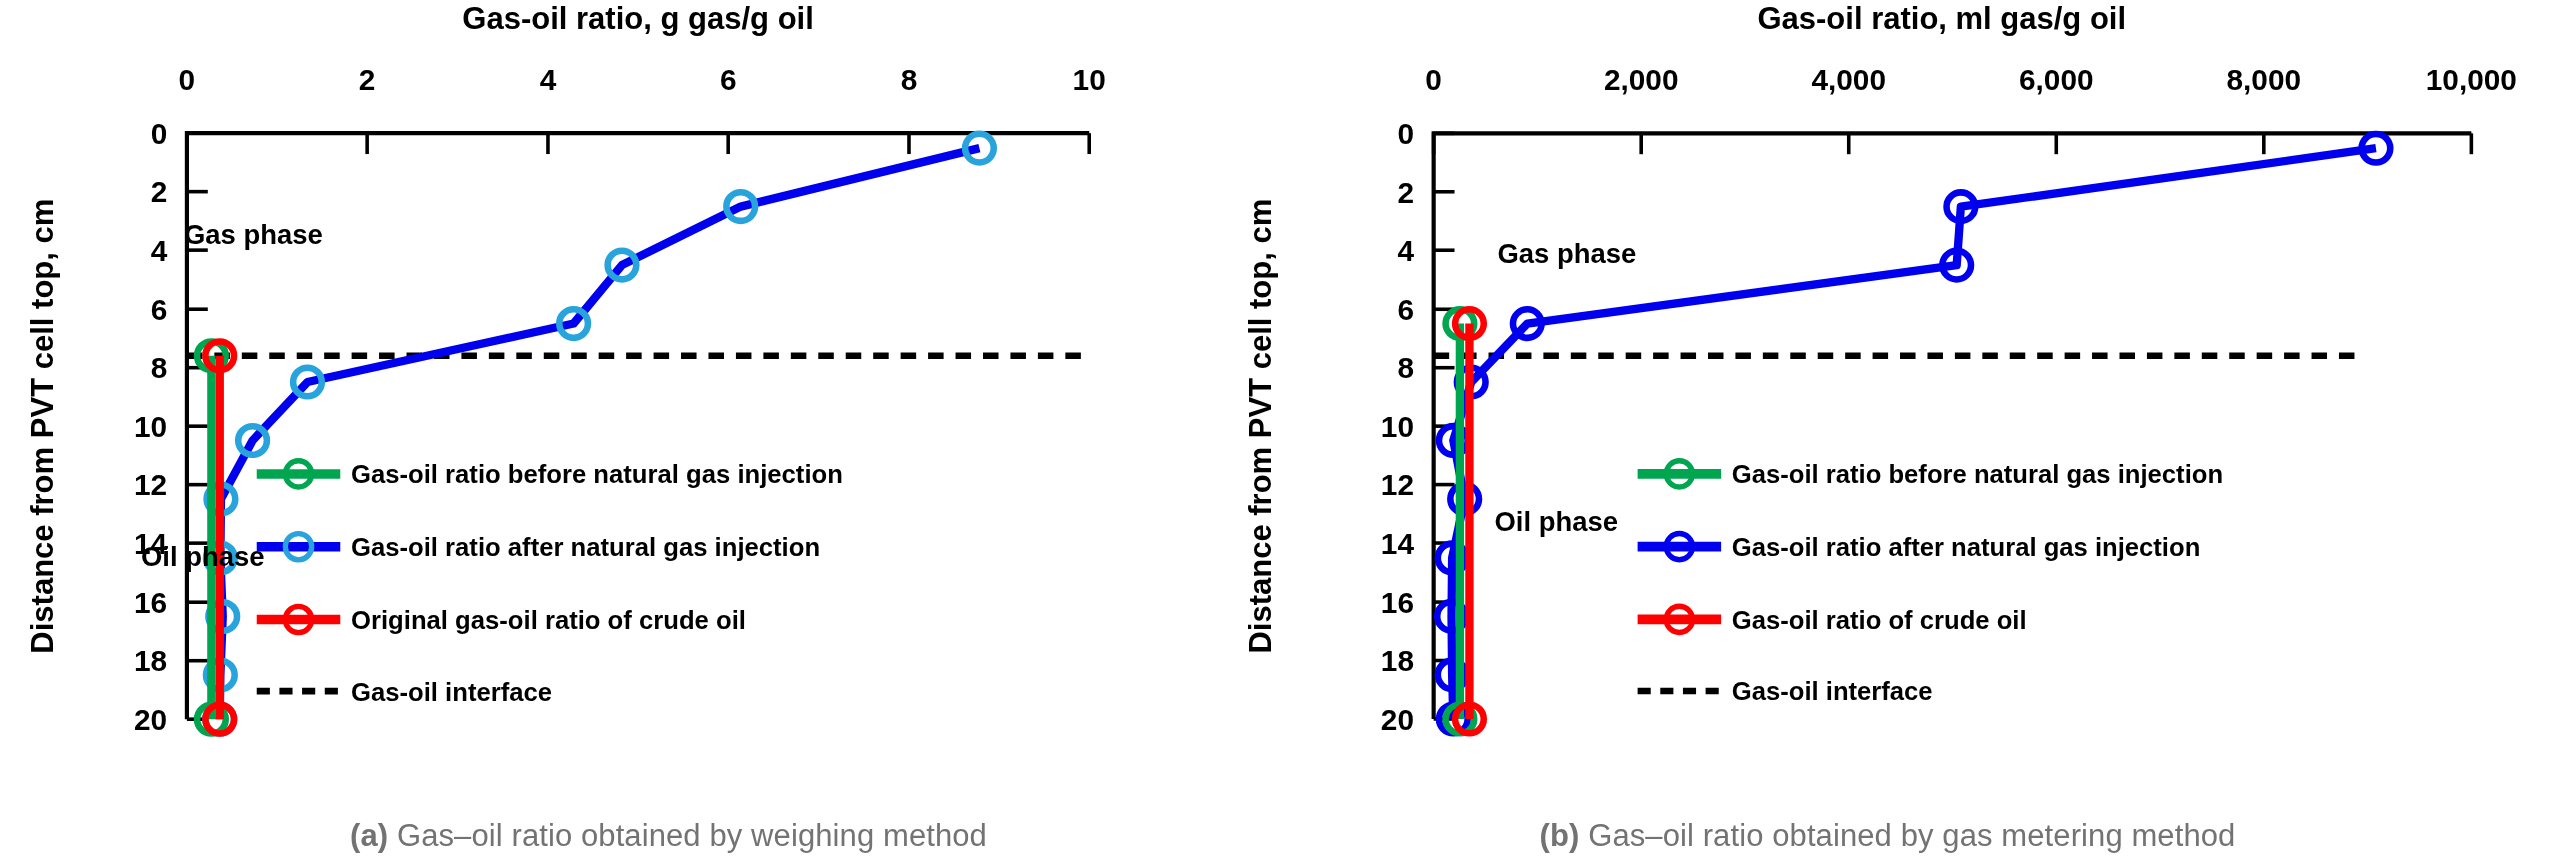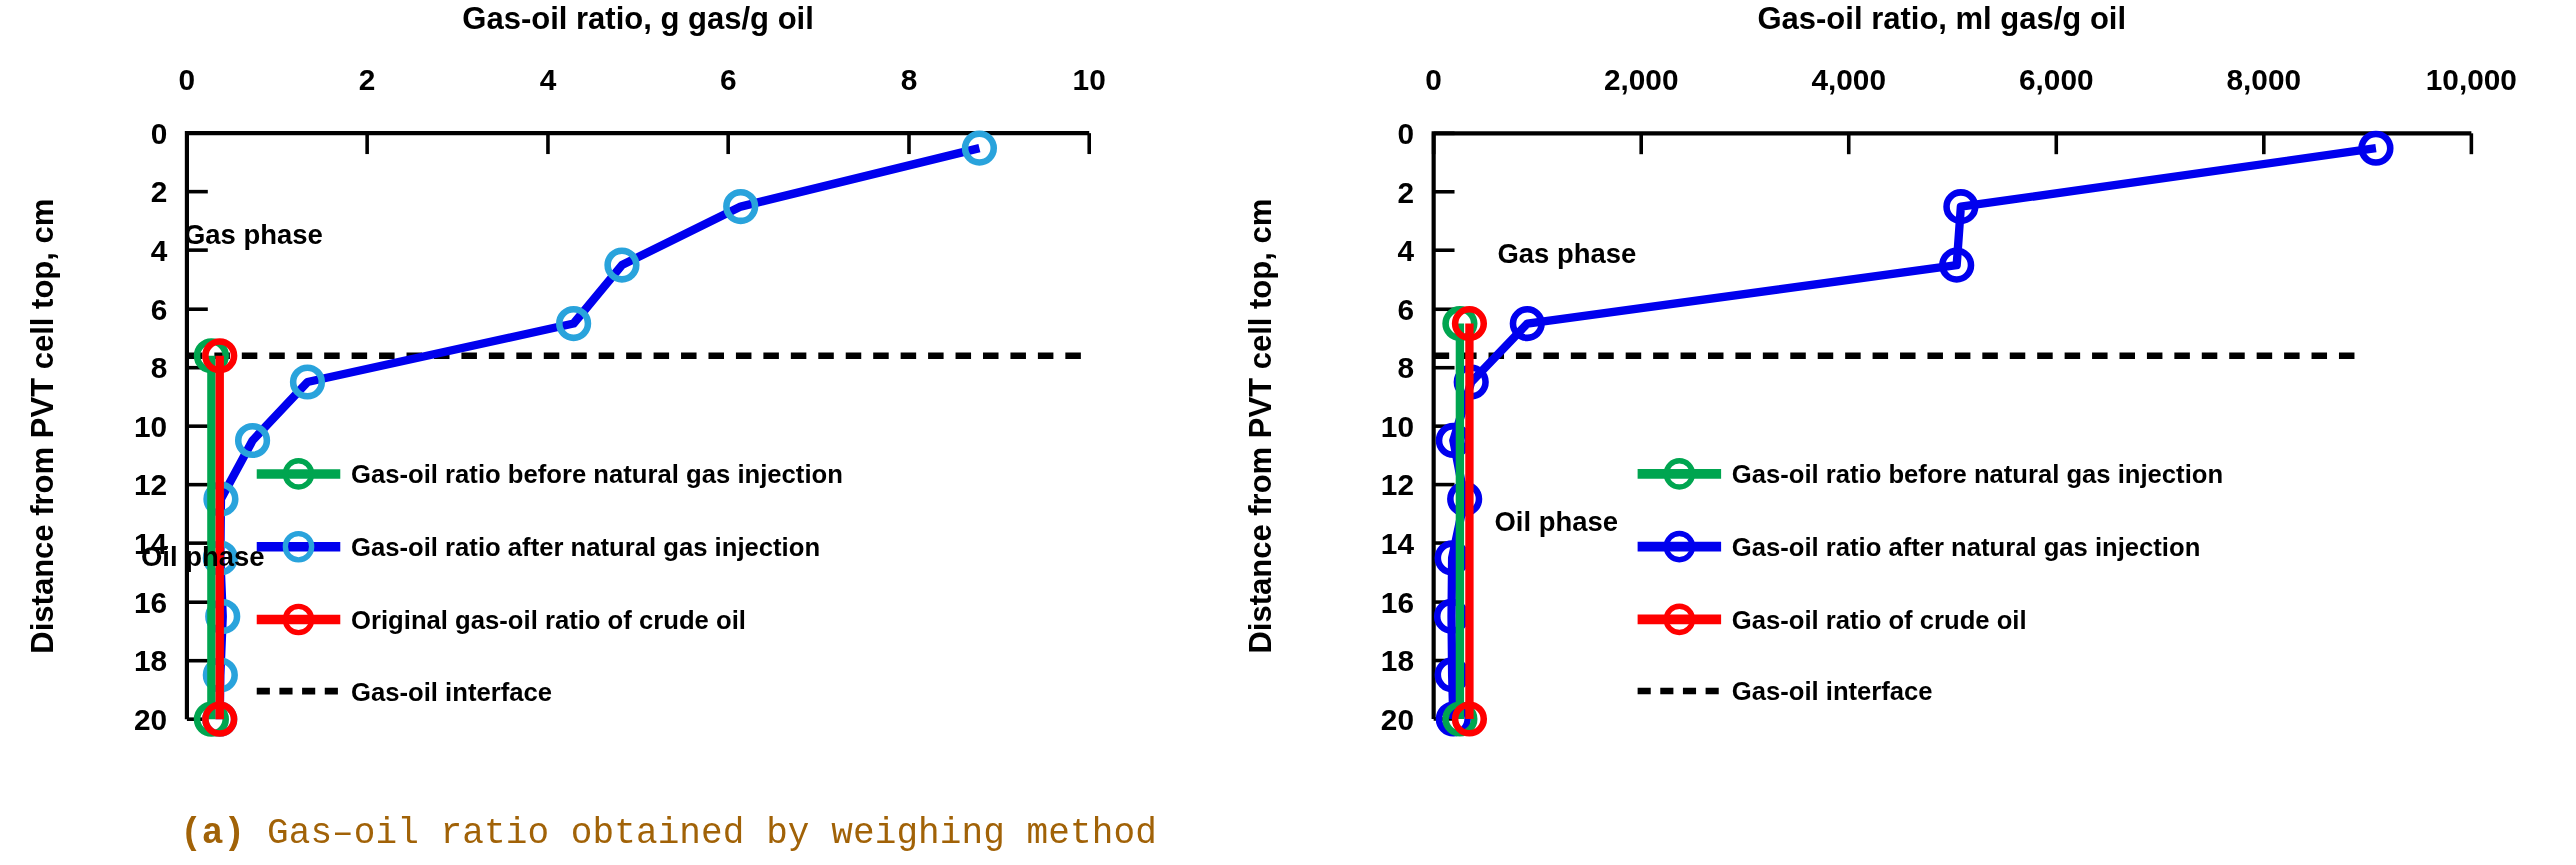--- a/index.html
+++ b/index.html
@@ -4,21 +4,21 @@
 <style>
   html,body{margin:0;padding:0;background:#ffffff;}
   body{width:2576px;height:865px;font-family:"Liberation Sans",sans-serif;overflow:hidden;}
   .figure{position:relative;width:2576px;height:865px;background:#fff;}
   .panel{position:absolute;top:0;height:865px;}
   .panel-a{left:0;width:1289px;margin-left:24px;}
   .panel-b{left:1244px;width:1287px;}
   svg{display:block;}
   .caption{
     position:absolute;bottom:10.7px;width:100%;text-align:center;
-    font-family:Liberation Mono, monospace;font-size:36px;color:#a16207;
+    font-family:Liberation Sans, sans-serif;font-size:31px;color:#737373;
     letter-spacing:0.1px;white-space:nowrap;
   }
   .caption b{font-weight:bold;}
   text{font-family:"Liberation Sans",sans-serif;fill:#000;}
   .ttl{font-size:52px;font-weight:bold;}
   .tick{font-size:50px;font-weight:bold;}
   .ann{font-size:46px;font-weight:bold;}
   .leg{font-size:43px;font-weight:bold;}
   .axisline{stroke:#000;stroke-width:7;fill:none;}
   .tickmark{stroke:#000;stroke-width:6;}
@@ -252,16 +252,19 @@
           <circle cx="730" cy="1038" r="22" fill="none" stroke="#FF0000" stroke-width="9"></circle>
           <text class="leg" x="818" y="1054">Gas-oil ratio of crude oil</text>
         </g>
         <g>
           <line class="ifaceleg" x1="660" y1="1158" x2="800" y2="1158"></line>
           <text class="leg" x="818" y="1174">Gas-oil interface</text>
         </g>
       </g>
     </svg>
 
+    <div class="caption">
+      <b>(b)</b><span> Gas–oil ratio obtained by gas metering method</span>
+    </div>
   </div>
 
 </div>
 
 
 </body></html>

